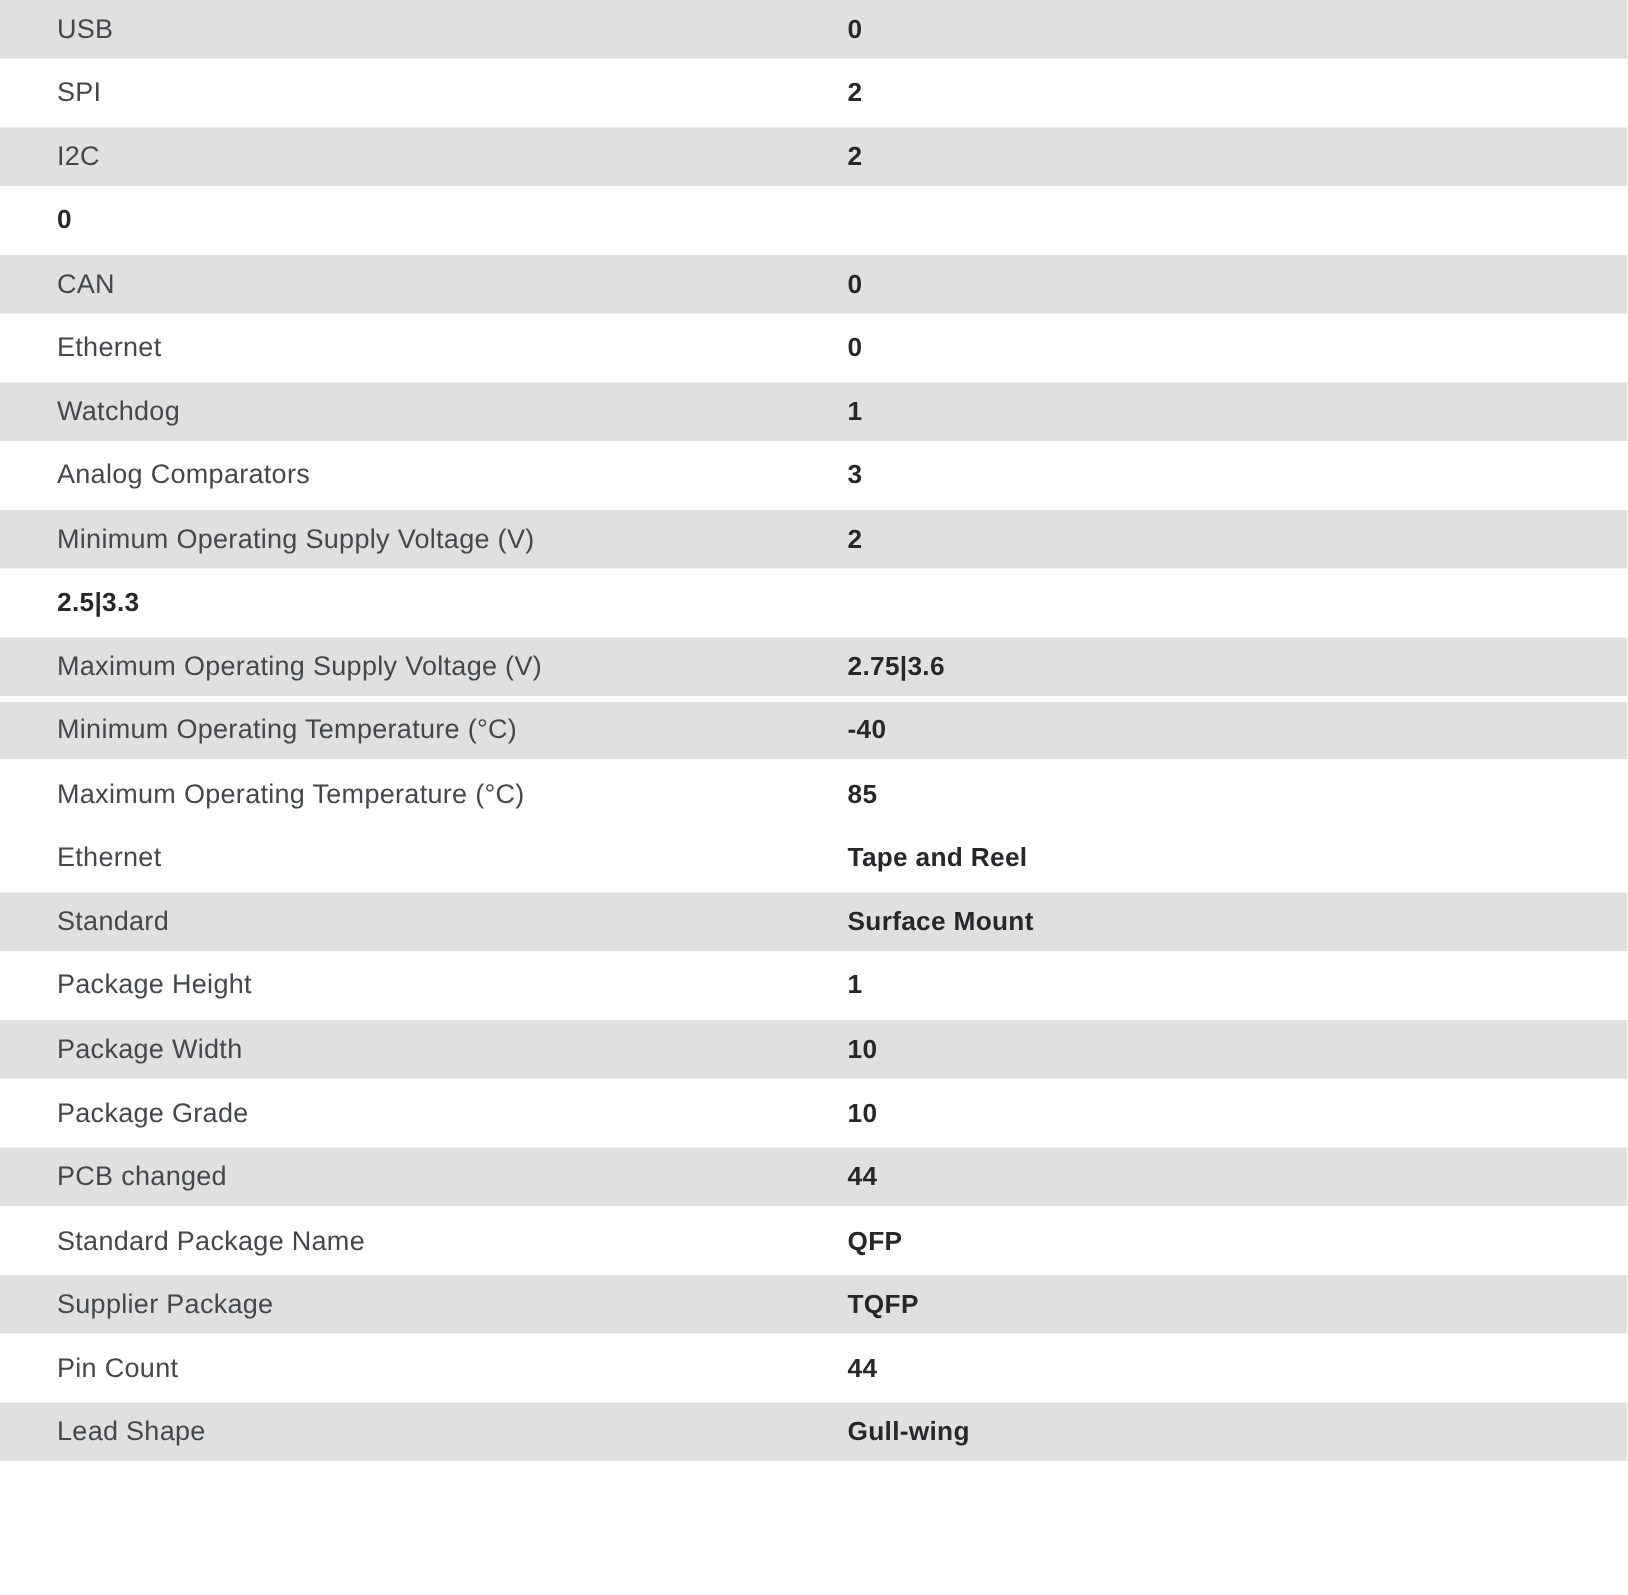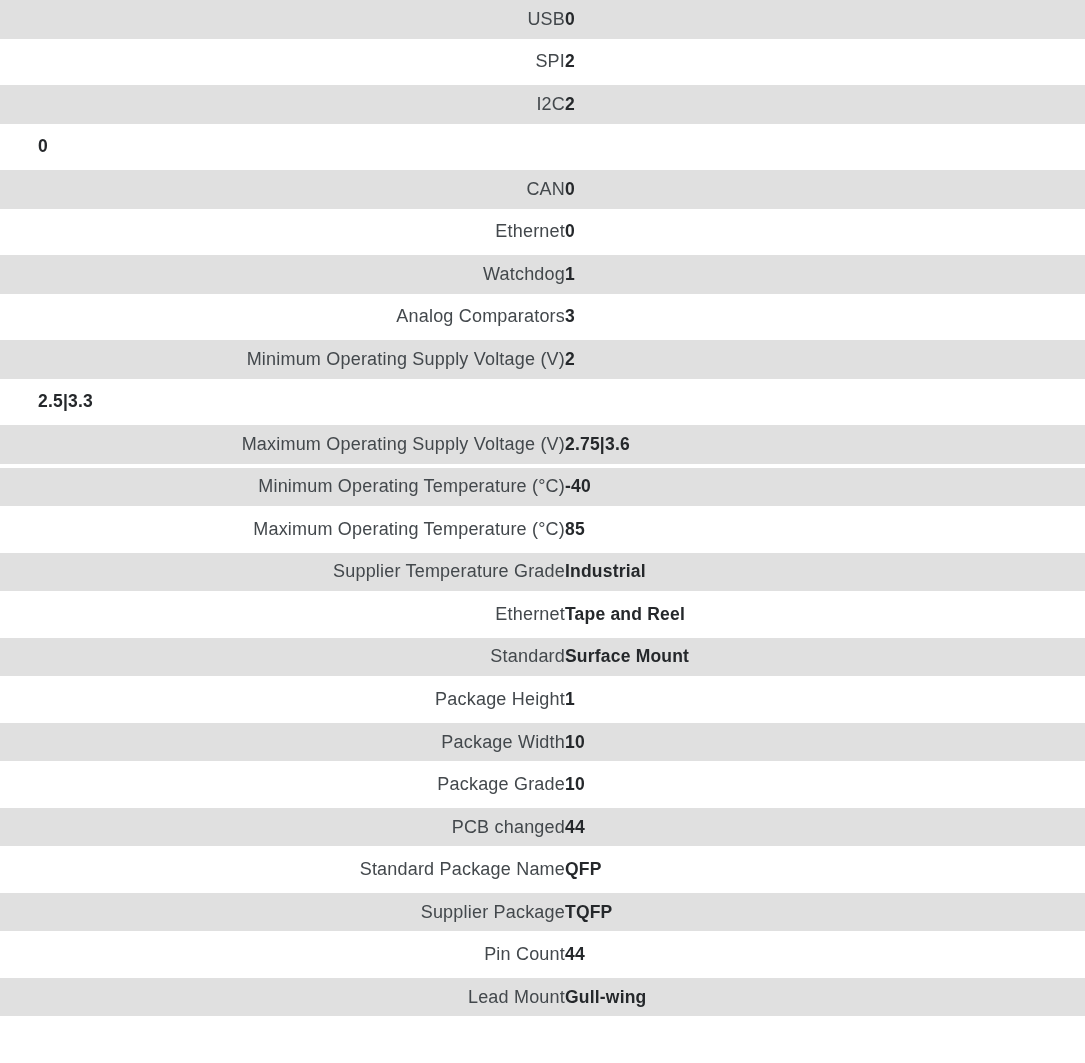--- a/index.html
+++ b/index.html
@@ -35,21 +35,20 @@
   }
   .label{
     width:527px;
     flex:0 0 527px;
     font-size:18px;
     font-weight:400;
     letter-spacing:0.2px;
     color:var(--label-color);
     white-space:nowrap;
     overflow:hidden;
-    text-align:right;
   }
   .value{
     font-size:17.5px;
     font-weight:700;
     letter-spacing:0.2px;
     color:var(--value-color);
     white-space:nowrap;
   }
 </style>
 </head>
@@ -113,24 +112,20 @@
   <div class="row stripe">
     <span class="label">Minimum Operating Temperature (°C)</span>
     <span class="value">-40</span>
   </div>
 
   <div class="row">
     <span class="label">Maximum Operating Temperature (°C)</span>
     <span class="value">85</span>
   </div>
 
-  <div class="row stripe">
-    <span class="label">Supplier Temperature Grade</span>
-    <span class="value">Industrial</span>
-  </div>
 
   <div class="row">
     <span class="label">Ethernet</span>
     <span class="value">Tape and Reel</span>
   </div>
 
   <div class="row stripe">
     <span class="label">Standard</span>
     <span class="value">Surface Mount</span>
   </div>
@@ -164,16 +159,16 @@
     <span class="label">Supplier Package</span>
     <span class="value">TQFP</span>
   </div>
 
   <div class="row">
     <span class="label">Pin Count</span>
     <span class="value">44</span>
   </div>
 
   <div class="row stripe">
-    <span class="label">Lead Mount</span>
+    <span class="label">Lead Shape</span>
     <span class="value">Gull-wing</span>
   </div>
 </main>
 
 </body></html>

